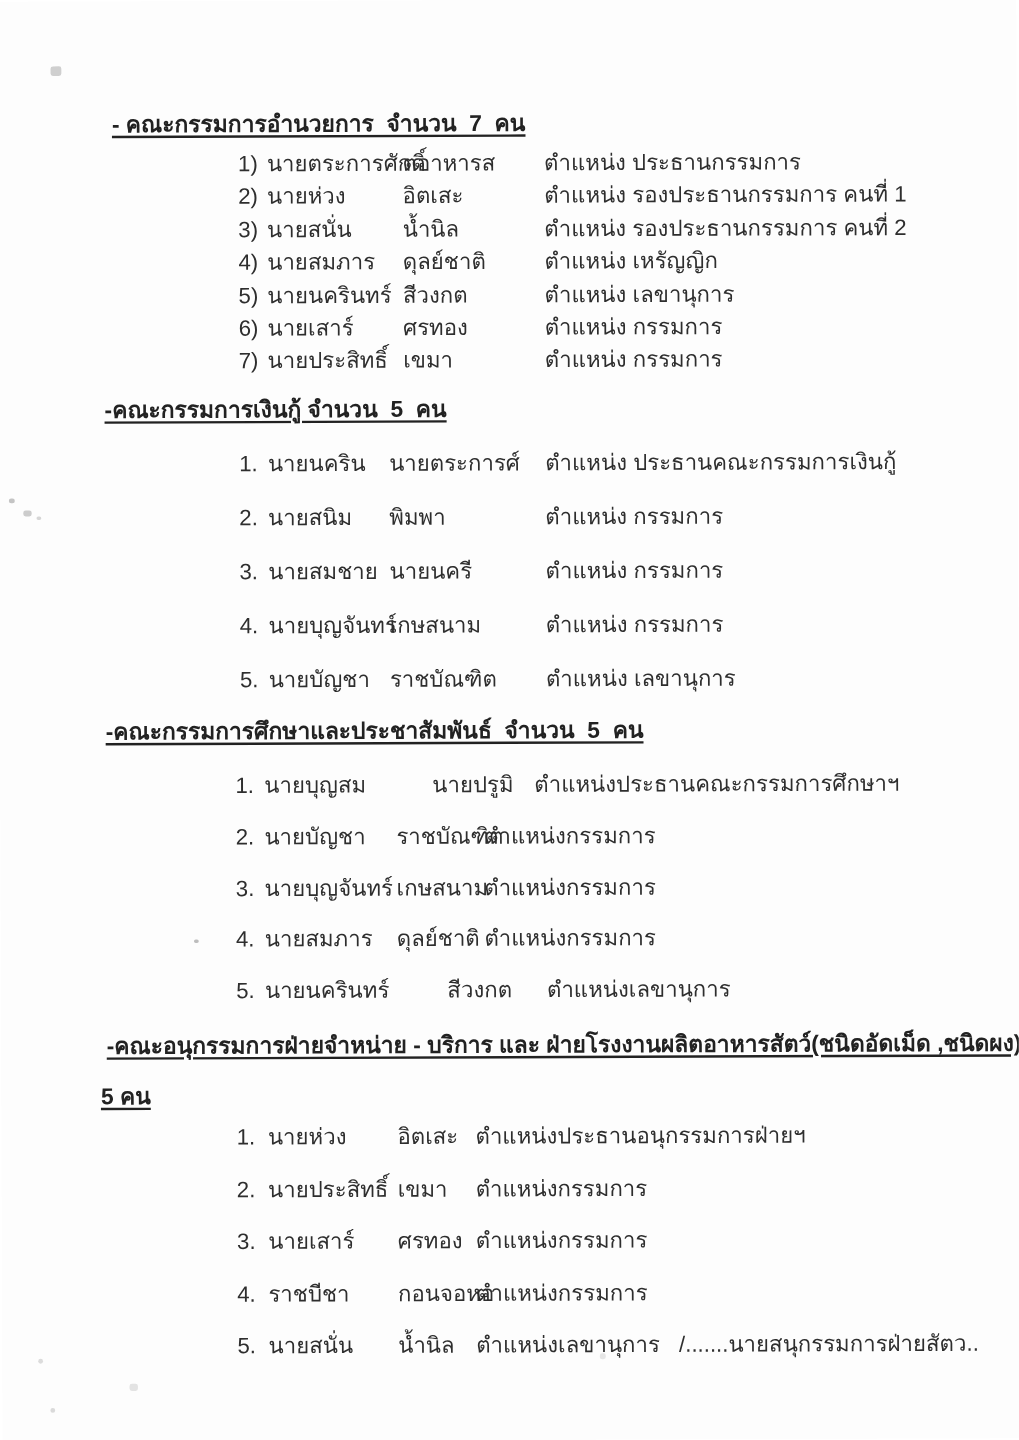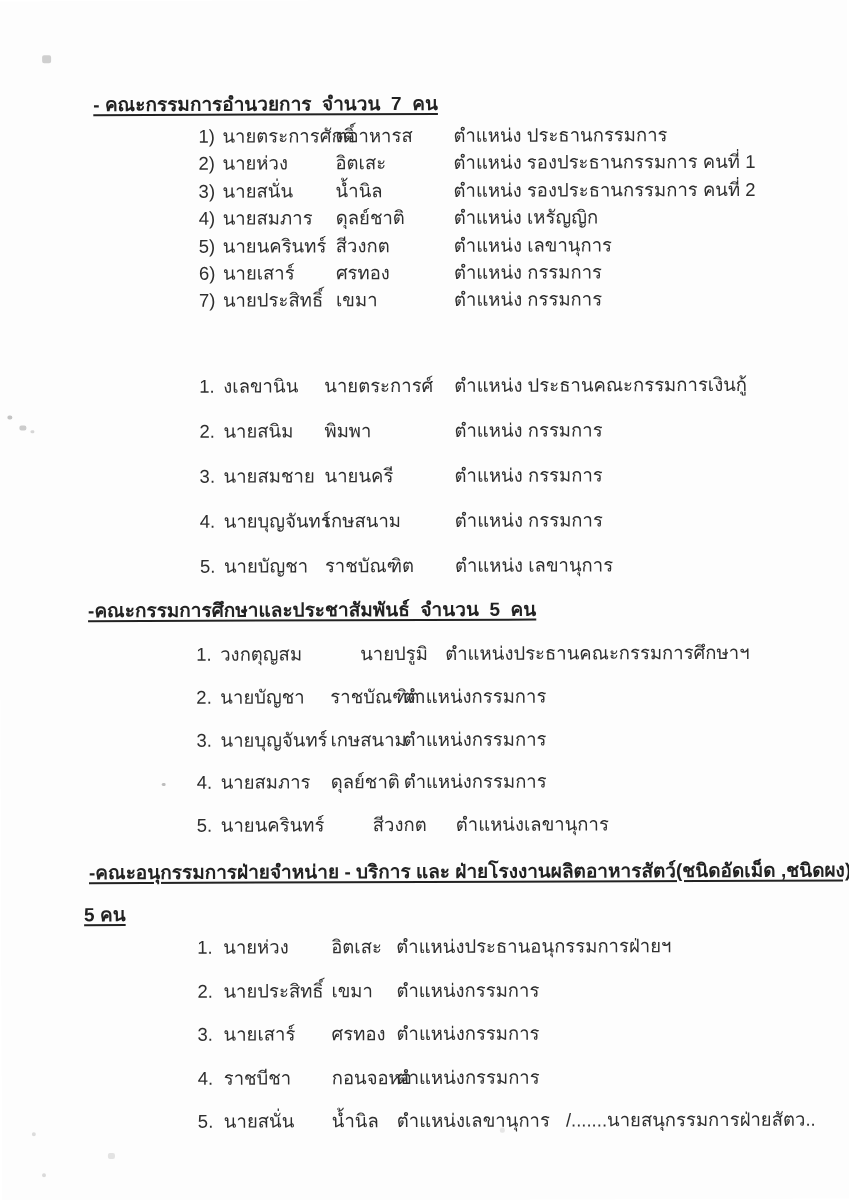--- a/index.html
+++ b/index.html
@@ -104,24 +104,25 @@
       <span>ตำแหน่ง กรรมการ</span>
     </div>
     <div class="row">
       <span>7)</span>
       <span>นายประสิทธิ์</span>
       <span>เขมา</span>
       <span>ตำแหน่ง กรรมการ</span>
     </div>
   </div>
 
+  <div class="heading s2h">-คณะกรรมการเงินกู้ จำนวน  5  คน</div>
   <div class="rows s2r">
     <div class="row">
       <span>1.</span>
-      <span>งเลขานิน</span>
+      <span>นายนคริน</span>
       <span>นายตระการศ์</span>
       <span>ตำแหน่ง ประธานคณะกรรมการเงินกู้</span>
     </div>
     <div class="row">
       <span>2.</span>
       <span>นายสนิม</span>
       <span>พิมพา</span>
       <span>ตำแหน่ง กรรมการ</span>
     </div>
     <div class="row">
@@ -141,21 +142,21 @@
       <span>นายบัญชา</span>
       <span>ราชบัณฑิต</span>
       <span>ตำแหน่ง เลขานุการ</span>
     </div>
   </div>
 
   <div class="heading s3h">-คณะกรรมการศึกษาและประชาสัมพันธ์  จำนวน  5  คน</div>
   <div class="rows s3r">
     <div class="row r1">
       <span>1.</span>
-      <span>วงกตุญสม</span>
+      <span>นายบุญสม</span>
       <span>นายปรูมิ</span>
       <span>ตำแหน่งประธานคณะกรรมการศึกษาฯ</span>
     </div>
     <div class="row">
       <span>2.</span>
       <span>นายบัญชา</span>
       <span>ราชบัณฑิต</span>
       <span>ตำแหน่งกรรมการ</span>
     </div>
     <div class="row">

